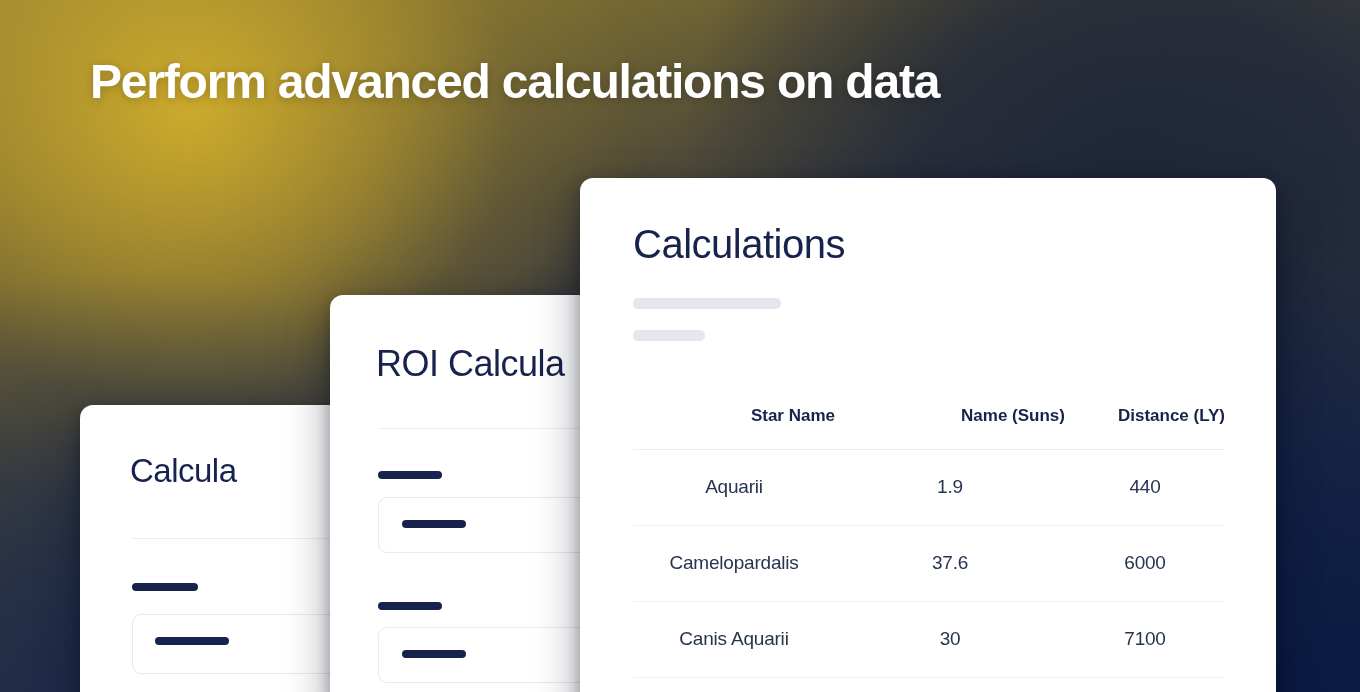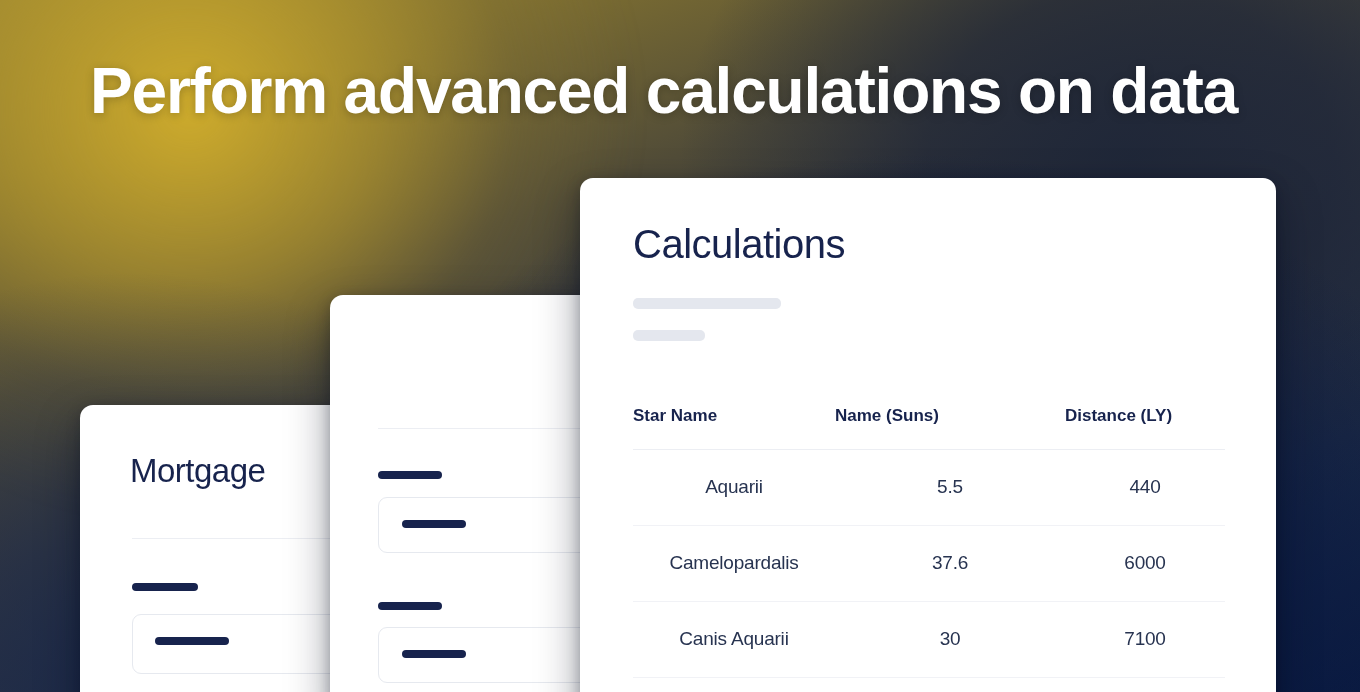--- a/index.html
+++ b/index.html
@@ -41,21 +41,21 @@
     width:900px; height:800px;
     background:radial-gradient(closest-side, rgba(22,38,76,0.78) 0%, rgba(22,38,76,0.38) 50%, rgba(22,38,76,0) 100%);
   }
 
   
   .headline {
     position:absolute;
     left:90px; top:56px;
     width:1200px;
     color:#ffffff;
-    font-size:64px;
+    font-size:48px;
     font-weight:bold;
     letter-spacing:-1.2px;
     line-height:1.1;
     white-space:nowrap;
     text-shadow:0 2px 10px rgba(0,0,0,0.22);
   }
 
   
   .card {
     position:absolute;
@@ -99,21 +99,21 @@
   #card-calc .sk-1 { left:53px; top:120px; width:148px; height:11px; }
   #card-calc .sk-2 { left:53px; top:152px; width:72px; height:11px; }
 
   .tbl {
     position:absolute;
     left:53px; top:228px;
     width:592px;
     border-collapse:collapse;
   }
   .tbl th {
-    text-align:left;
+    text-align:right;
     font-size:17px;
     font-weight:bold;
     color:#17234d;
     padding:0 0 23px 0;
     white-space:nowrap;
   }
   .tbl thead tr { border-bottom:1px solid #eceef3; }
   .tbl td {
     font-size:19px;
     font-weight:normal;
@@ -135,27 +135,28 @@
 
   <div class="bg-base"></div>
   <div class="bg-gold"></div>
   <div class="bg-navy-right"></div>
   <div class="bg-navy-bl"></div>
   <div class="bg-navy-bottom"></div>
 
   <h1 class="headline">Perform advanced calculations on data</h1>
 
   <div class="card" id="card-mortgage"></div>
-  <div class="card-title" id="mortgage-title-wrap" style="position:absolute;left:130px;top:452px;font-size:33px;color:#17234d;letter-spacing:-0.5px;white-space:nowrap;z-index:1;">Mortgage</div>
+  <div class="card-title" id="mortgage-title-wrap" style="position:absolute;left:130px;top:452px;font-size:33px;color:#17234d;letter-spacing:-0.5px;white-space:nowrap;z-index:1;">Calcula</div>
   <div style="position:absolute;left:132px;top:538px;width:253px;height:1px;background:#eceef3;z-index:1;"></div>
   <div style="position:absolute;left:132px;top:583px;width:66px;height:8px;border-radius:4px;background:#17234d;z-index:1;"></div>
   <div style="position:absolute;left:132px;top:614px;width:253px;height:60px;border:1px solid #e6e9ef;border-radius:9px;background:#fff;z-index:1;"></div>
   <div style="position:absolute;left:155px;top:637px;width:74px;height:8px;border-radius:4px;background:#17234d;z-index:1;"></div>
 
   <div class="card" id="card-roi"></div>
+  <div style="position:absolute;left:376px;top:343px;font-size:36px;color:#17234d;letter-spacing:-0.5px;white-space:nowrap;z-index:2;overflow:hidden;width:284px;">ROI Calcula</div>
   <div style="position:absolute;left:378px;top:428px;width:282px;height:1px;background:#eceef3;z-index:2;"></div>
 
   <div style="position:absolute;left:378px;top:471px;width:64px;height:8px;border-radius:4px;background:#17234d;z-index:2;"></div>
   <div style="position:absolute;left:378px;top:497px;width:282px;height:56px;border:1px solid #e6e9ef;border-radius:9px;background:#fff;z-index:2;"></div>
   <div style="position:absolute;left:402px;top:520px;width:64px;height:8px;border-radius:4px;background:#17234d;z-index:2;"></div>
 
   <div style="position:absolute;left:378px;top:602px;width:64px;height:8px;border-radius:4px;background:#17234d;z-index:2;"></div>
   <div style="position:absolute;left:378px;top:627px;width:282px;height:56px;border:1px solid #e6e9ef;border-radius:9px;background:#fff;z-index:2;"></div>
   <div style="position:absolute;left:402px;top:650px;width:64px;height:8px;border-radius:4px;background:#17234d;z-index:2;"></div>
 
@@ -168,21 +169,21 @@
       <thead>
         <tr>
           <th class="col-0">Star Name</th>
           <th class="col-1">Name (Suns)</th>
           <th class="col-2">Distance (LY)</th>
         </tr>
       </thead>
       <tbody>
         <tr>
           <td>Aquarii</td>
-          <td>5.5</td>
+          <td>1.9</td>
           <td>440</td>
         </tr>
         <tr>
           <td>Camelopardalis</td>
           <td>37.6</td>
           <td>6000</td>
         </tr>
         <tr>
           <td>Canis Aquarii</td>
           <td>30</td>

